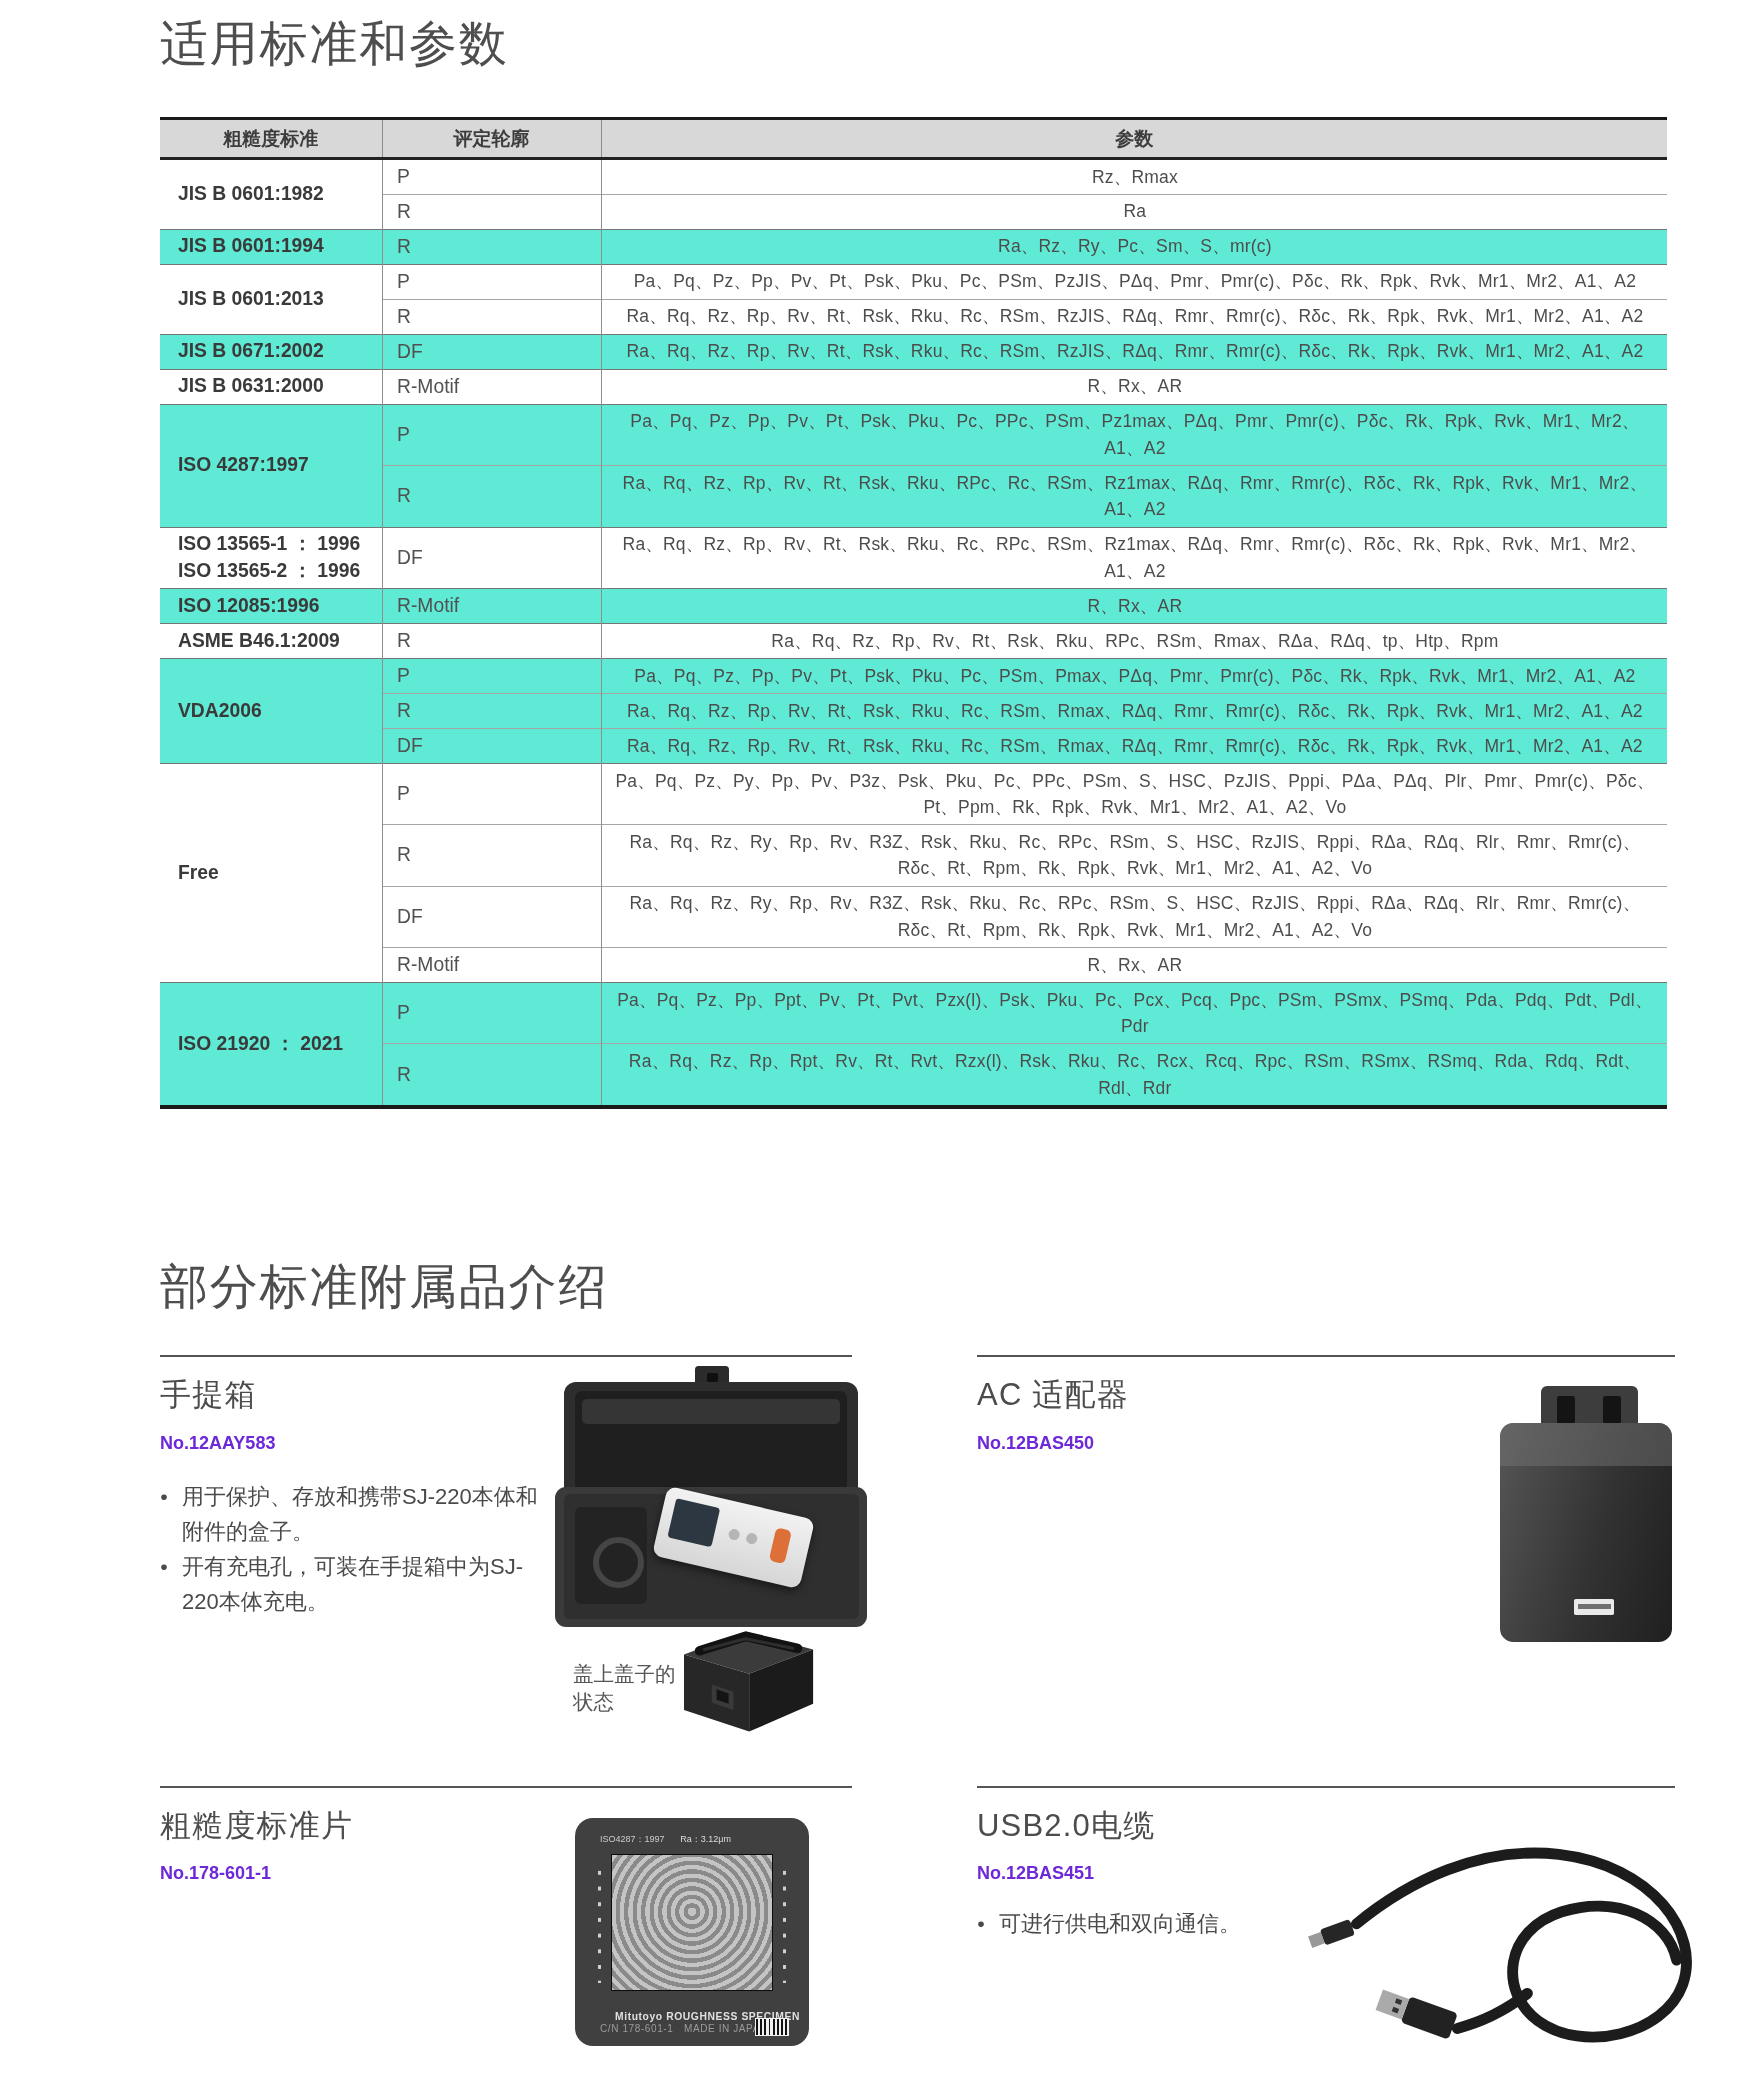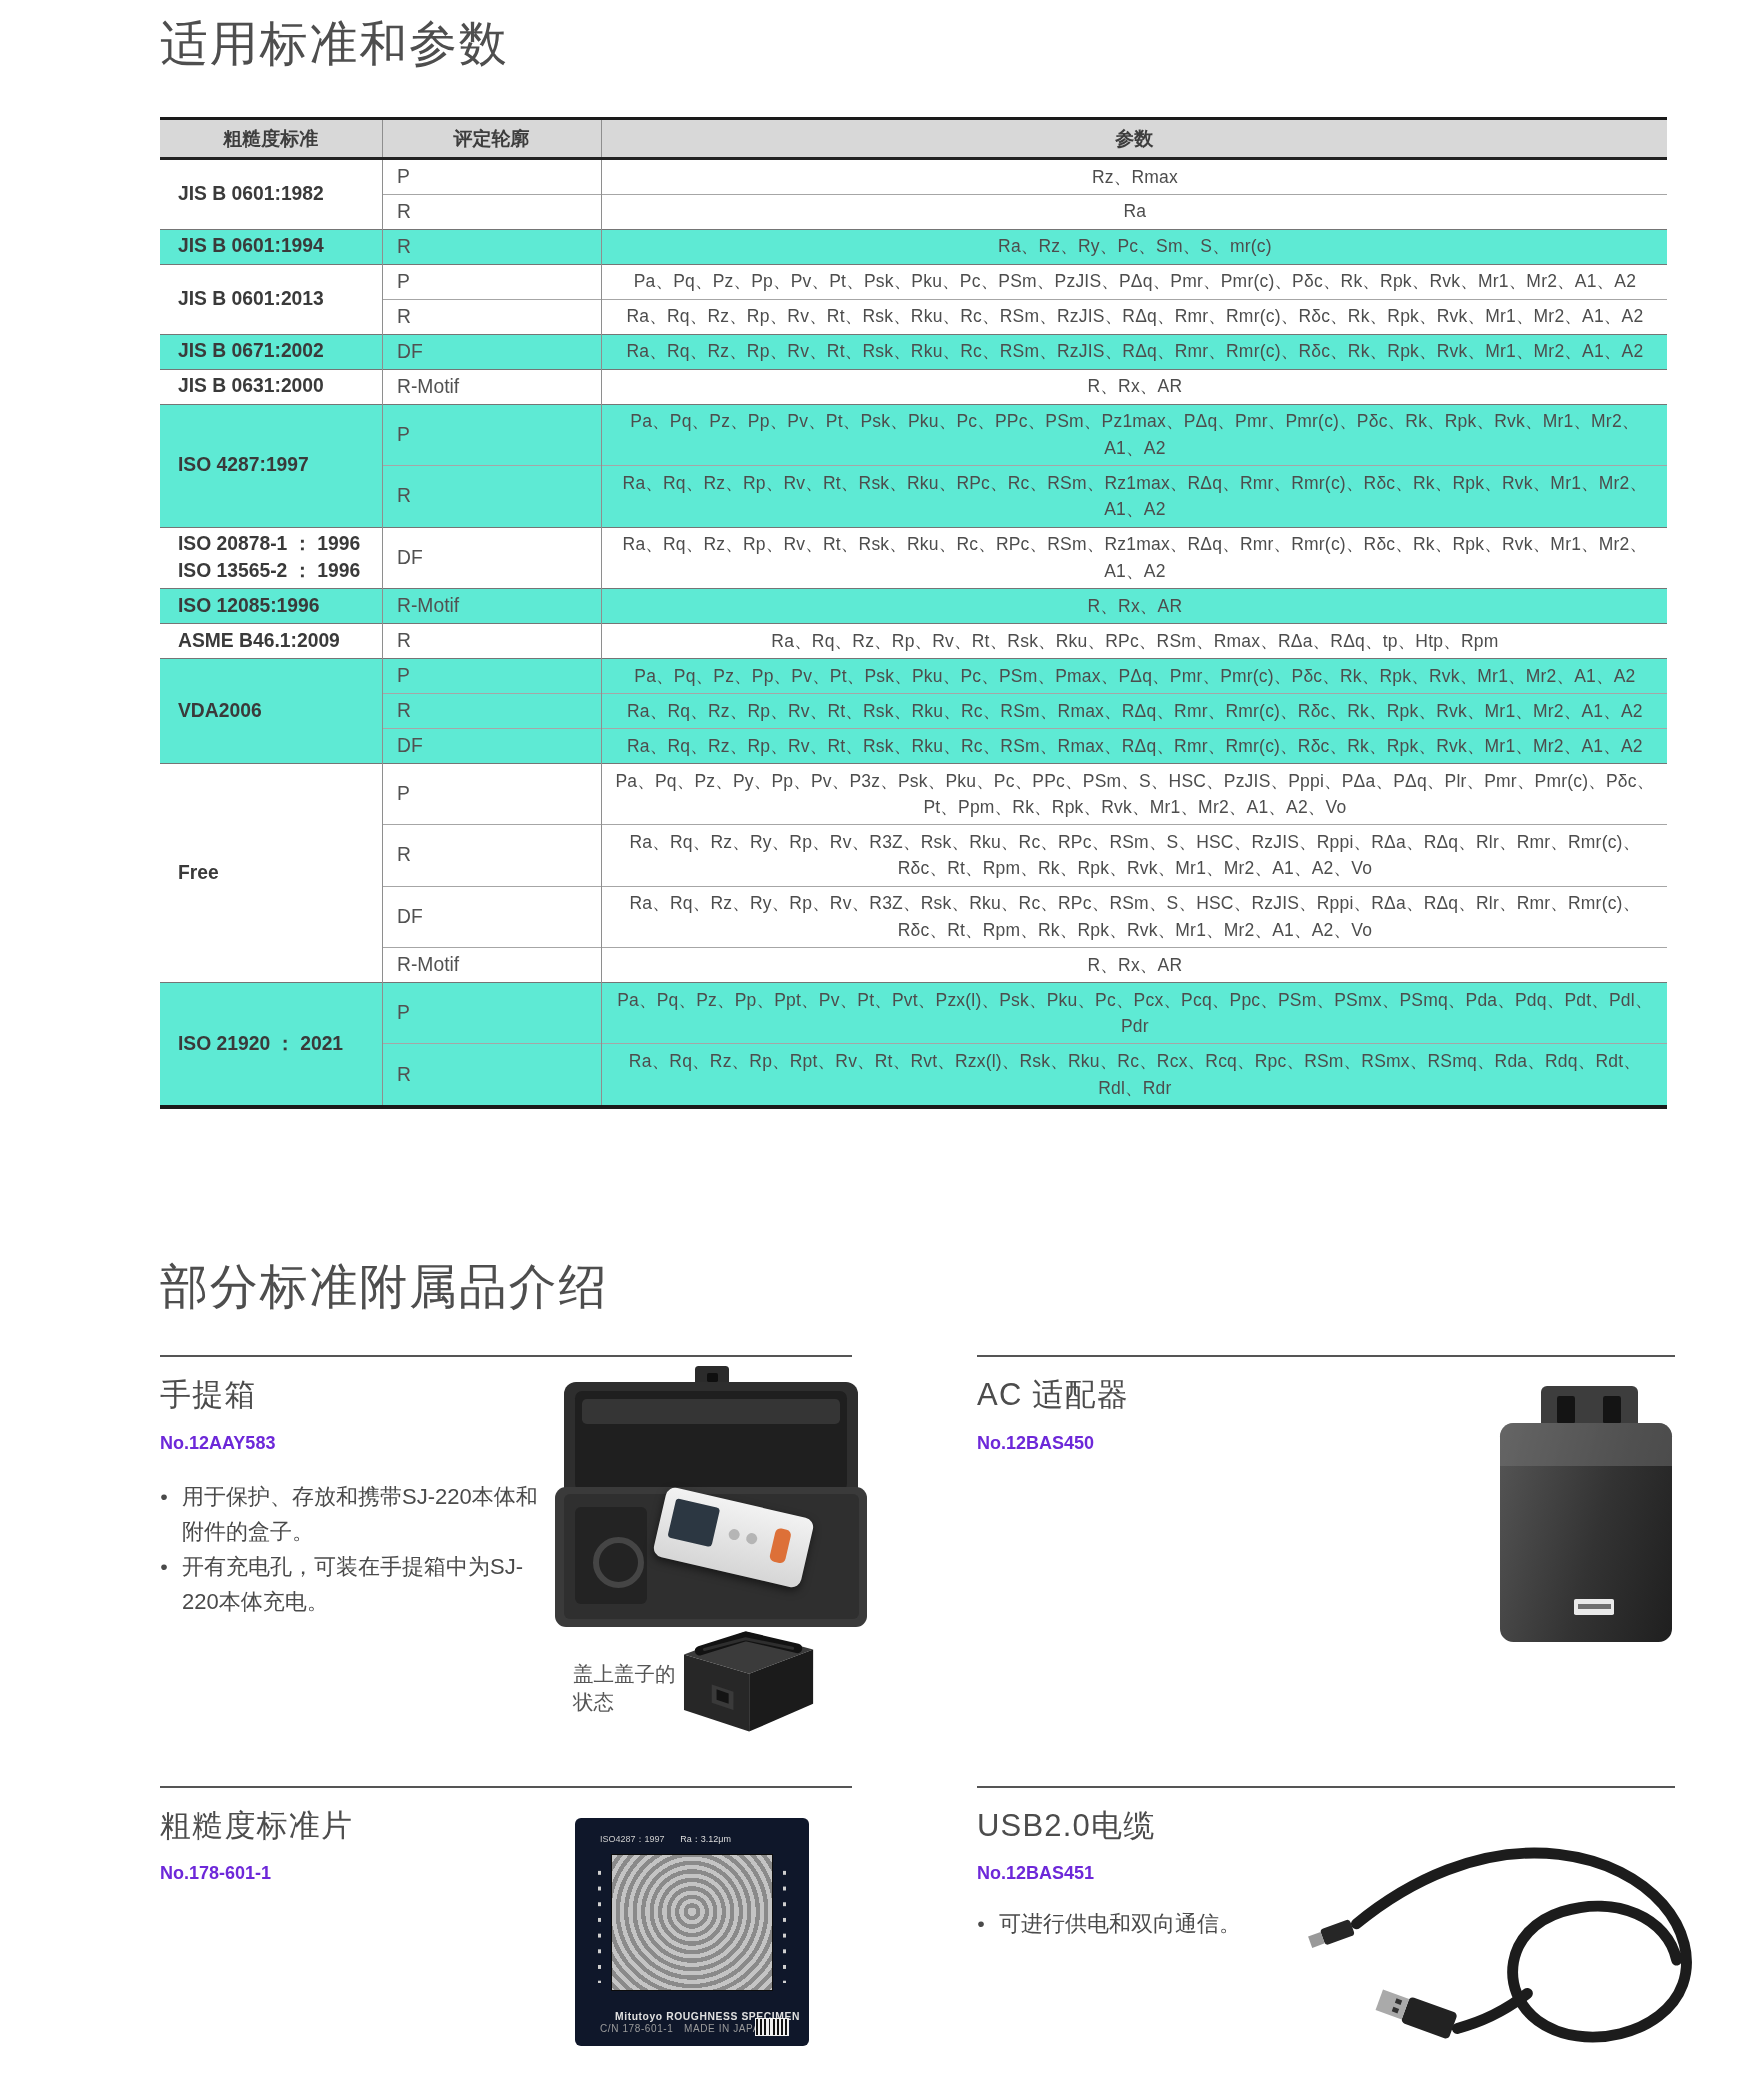--- a/index.html
+++ b/index.html
@@ -79,21 +79,21 @@
   .ad-prong { position:absolute; left:58px; top:0; width:97px; height:48px; background:#3d3d3d; border-radius:6px; }
   .ad-slot { position:absolute; top:9.7px; width:18px; height:28px; background:#141414; border-radius:2.4px; }
   .ad-slot.s1 { left:15.7px; } .ad-slot.s2 { left:62px; }
   .ad-body { position:absolute; left:17px; top:37px; width:172px; height:219px;
              background:linear-gradient(105deg,#565656 0%,#333333 55%,#1f1f1f 100%); border-radius:13.3px; }
   .ad-sheen { position:absolute; left:17px; top:37px; width:172px; height:43px; background:rgba(120,120,120,.45); border-radius:13.3px 13.3px 0 0; }
   .ad-port { position:absolute; left:91px; top:213px; width:40px; height:15.7px; background:#e9e9e9; border-radius:1.8px; }
   .ad-port-in { position:absolute; left:3.6px; top:5.4px; width:33px; height:4.8px; background:#6f6f6f; }
 
   
-  .specimen { position:absolute; left:575px; top:1818px; width:234px; height:228px; background:#0f172a; border-radius:6px; }
+  .specimen { position:absolute; left:575px; top:1818px; width:234px; height:228px; background:#404040; border-radius:18px; }
   .sp-top { position:absolute; left:25px; top:14.5px; right:18px; font-size:9px; color:#cccccc; white-space:nowrap; }
   .sp-top .ra { margin-left:15.7px; color:#dddddd; }
   .sp-plate { position:absolute; left:36px; top:36px; width:162px; height:137px; border:1.8px solid #0c0c0c;
               background-color:#9d9d9d;
               background-image:repeating-radial-gradient(circle at 50% 42%, #c4c4c4 0 4.2px, #8a8a8a 4.2px 8.5px); }
   .sp-dots { position:absolute; top:47px; width:7.2px; height:118px;
              background-image:radial-gradient(circle, #cfcfcf 1.8px, transparent 2.1px);
              background-size:7.2px 15.7px; background-repeat:repeat-y; }
   .sp-dots.left { left:20.5px; } .sp-dots.right { right:20.5px; }
   .sp-brand { position:absolute; left:25px; bottom:24px; font-size:10.3px; font-weight:bold; color:#e0e0e0; letter-spacing:0.6px;padding-left:15px; }
@@ -181,21 +181,21 @@
           <td class="c-par">Pa、Pq、Pz、Pp、Pv、Pt、Psk、Pku、Pc、PPc、PSm、Pz1max、PΔq、Pmr、Pmr(c)、Pδc、Rk、Rpk、Rvk、Mr1、Mr2、A1、A2</td>
         </tr>
         <tr class="h2 sub">
           <td class="c-prof">R</td>
           <td class="c-par">Ra、Rq、Rz、Rp、Rv、Rt、Rsk、Rku、RPc、Rc、RSm、Rz1max、RΔq、Rmr、Rmr(c)、Rδc、Rk、Rpk、Rvk、Mr1、Mr2、A1、A2</td>
         </tr>
       </tbody>
 
       <tbody>
         <tr class="h2">
-          <td class="c-std">ISO 20878-1 ： 1996
+          <td class="c-std">ISO 13565-1 ： 1996
 ISO 13565-2 ： 1996</td>
           <td class="c-prof">DF</td>
           <td class="c-par">Ra、Rq、Rz、Rp、Rv、Rt、Rsk、Rku、Rc、RPc、RSm、Rz1max、RΔq、Rmr、Rmr(c)、Rδc、Rk、Rpk、Rvk、Mr1、Mr2、A1、A2</td>
         </tr>
       </tbody>
 
       <tbody class="alt">
         <tr class="h1">
           <td class="c-std">ISO 12085:1996</td>
           <td class="c-prof">R-Motif</td>

